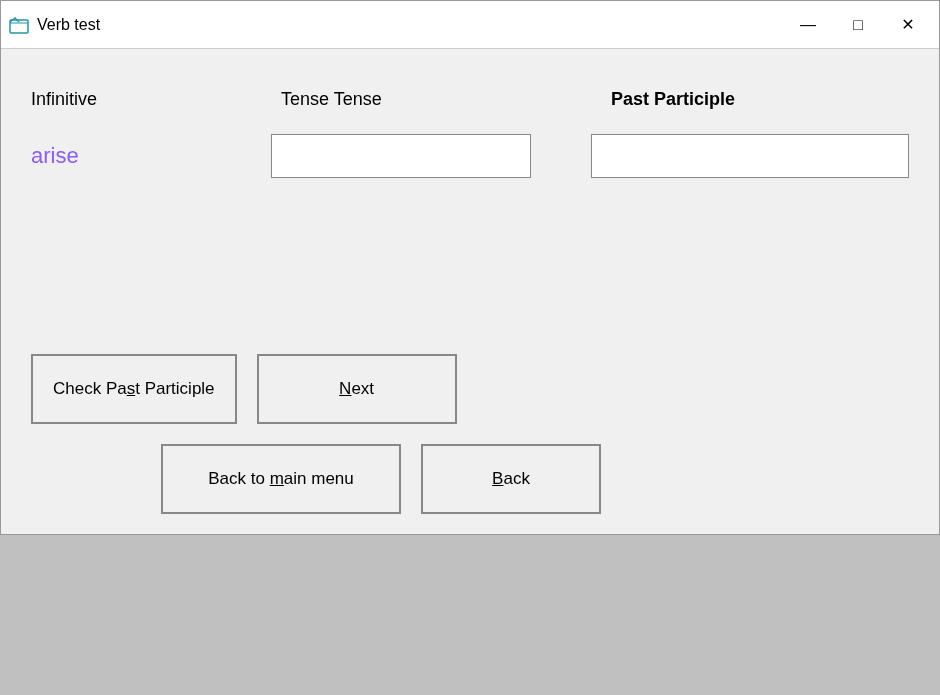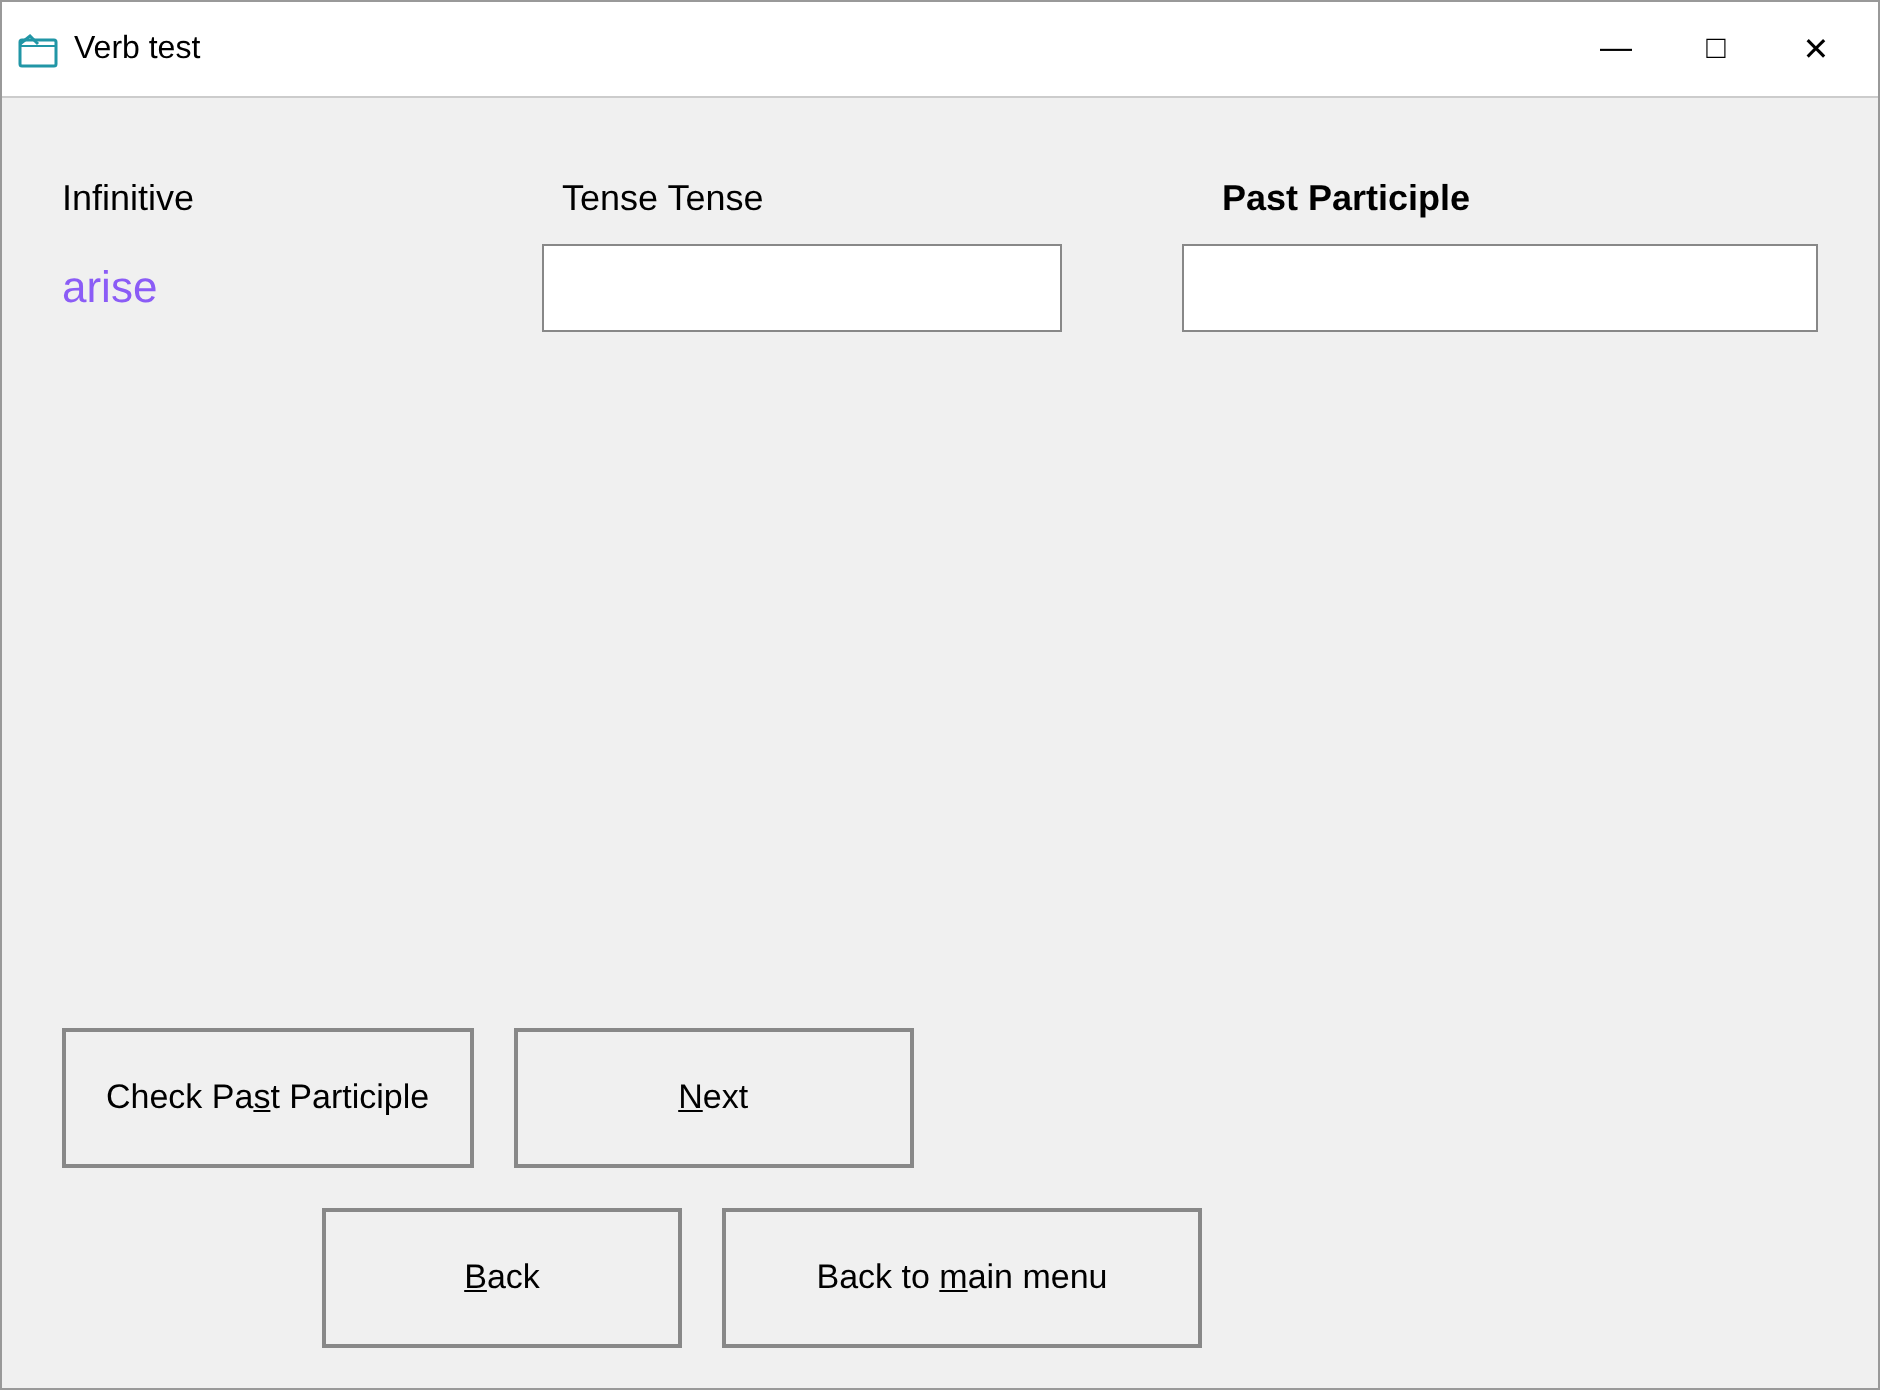--- a/index.html
+++ b/index.html
@@ -11,21 +11,21 @@
     body {
       width: 940px;
       height: 695px;
       overflow: hidden;
       font-family: 'Segoe UI', Tahoma, Geneva, Verdana, sans-serif;
       background: #c0c0c0;
     }
 
     .window {
       width: 940px;
-      height: 695px;
+      height: 535px;
       background: #f0f0f0;
       border: 1px solid #999;
       display: flex;
       flex-direction: column;
     }
 
     .title-bar {
       background: #fff;
       height: 48px;
       display: flex;
@@ -81,21 +81,21 @@
       flex-direction: column;
     }
 
     .form-area {
       flex: 1;
     }
 
     .column-headers {
       display: flex;
       align-items: center;
-      margin-bottom: 12px;
+      margin-bottom: 24px;
     }
 
     .col-infinitive {
       width: 240px;
       font-size: 18px;
       color: #000;
     }
 
     .col-past-tense {
       width: 280px;
@@ -250,22 +250,22 @@
       <div class="button-row button-row-1">
         <button class="app-button btn-check-past-participle">
           Check Pa<span class="underline">s</span>t Participle
         </button>
         <button class="app-button btn-next">
           <span class="underline">N</span>ext
         </button>
       </div>
 
       <div class="button-row button-row-2">
+        <button class="app-button btn-back-main">
+          Back to <span class="underline">m</span>ain menu
+        </button>
         <button class="app-button btn-back">
           <span class="underline">B</span>ack
         </button>
-        <button class="app-button btn-back-main">
-          Back to <span class="underline">m</span>ain menu
-        </button>
       </div>
     </div>
   </div>
 </div>
 
 </body></html>

